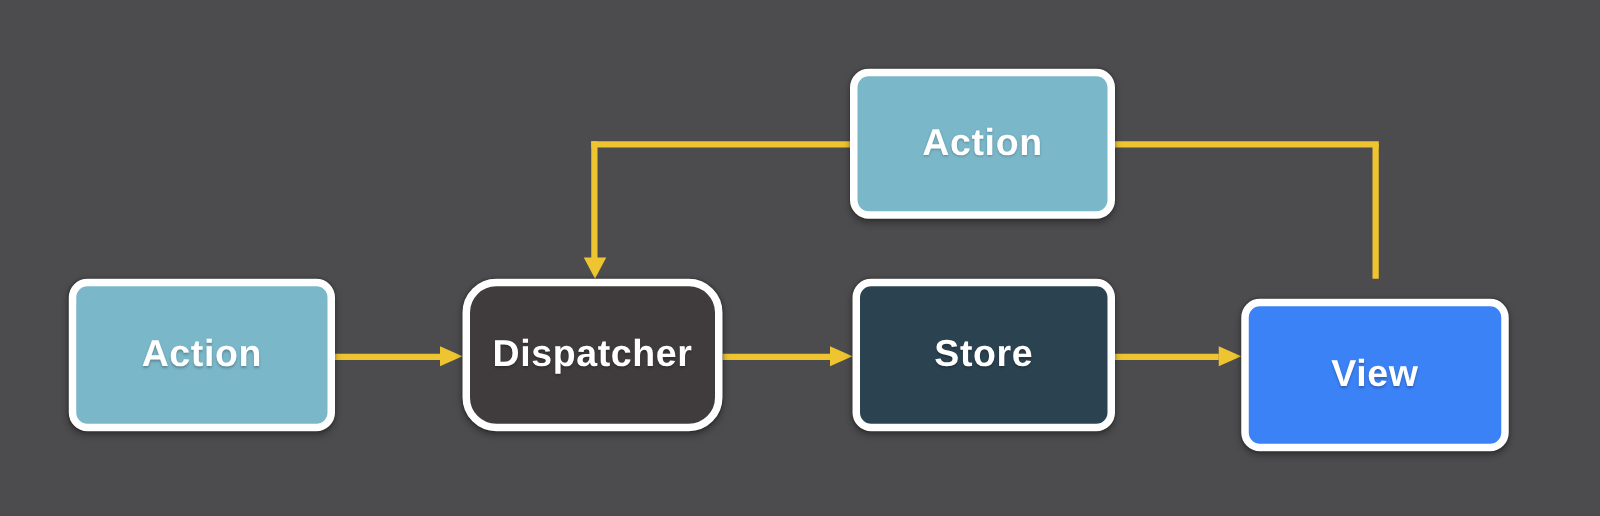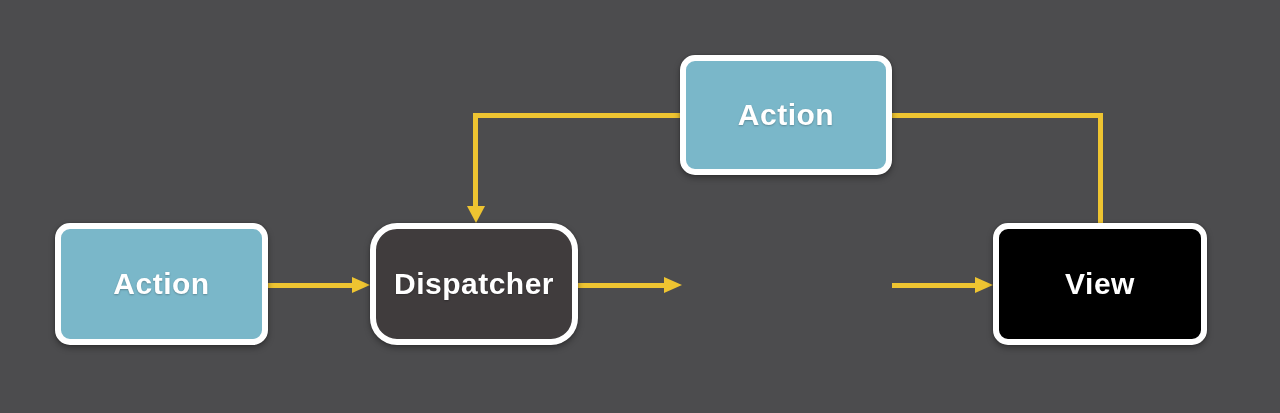--- a/index.html
+++ b/index.html
@@ -99,18 +99,21 @@
   </div>
 
   <div class="node" id="node-action-left" style="background: rgb(122, 183, 201);">
     <span class="label">Action</span>
   </div>
 
   <div class="node" id="node-dispatcher" style="background: rgb(64, 60, 61);">
     <span class="label">Dispatcher</span>
   </div>
 
+  <div class="node" id="node-store" style="background: rgb(43, 67, 81);">
+    <span class="label">Store</span>
+  </div>
 
-  <div class="node" id="node-view" style="background: #000000;">
+  <div class="node" id="node-view" style="background: #3b82f6; margin-top: 16px;">
     <span class="label">View</span>
   </div>
 
 </div>
 
 </body></html>

